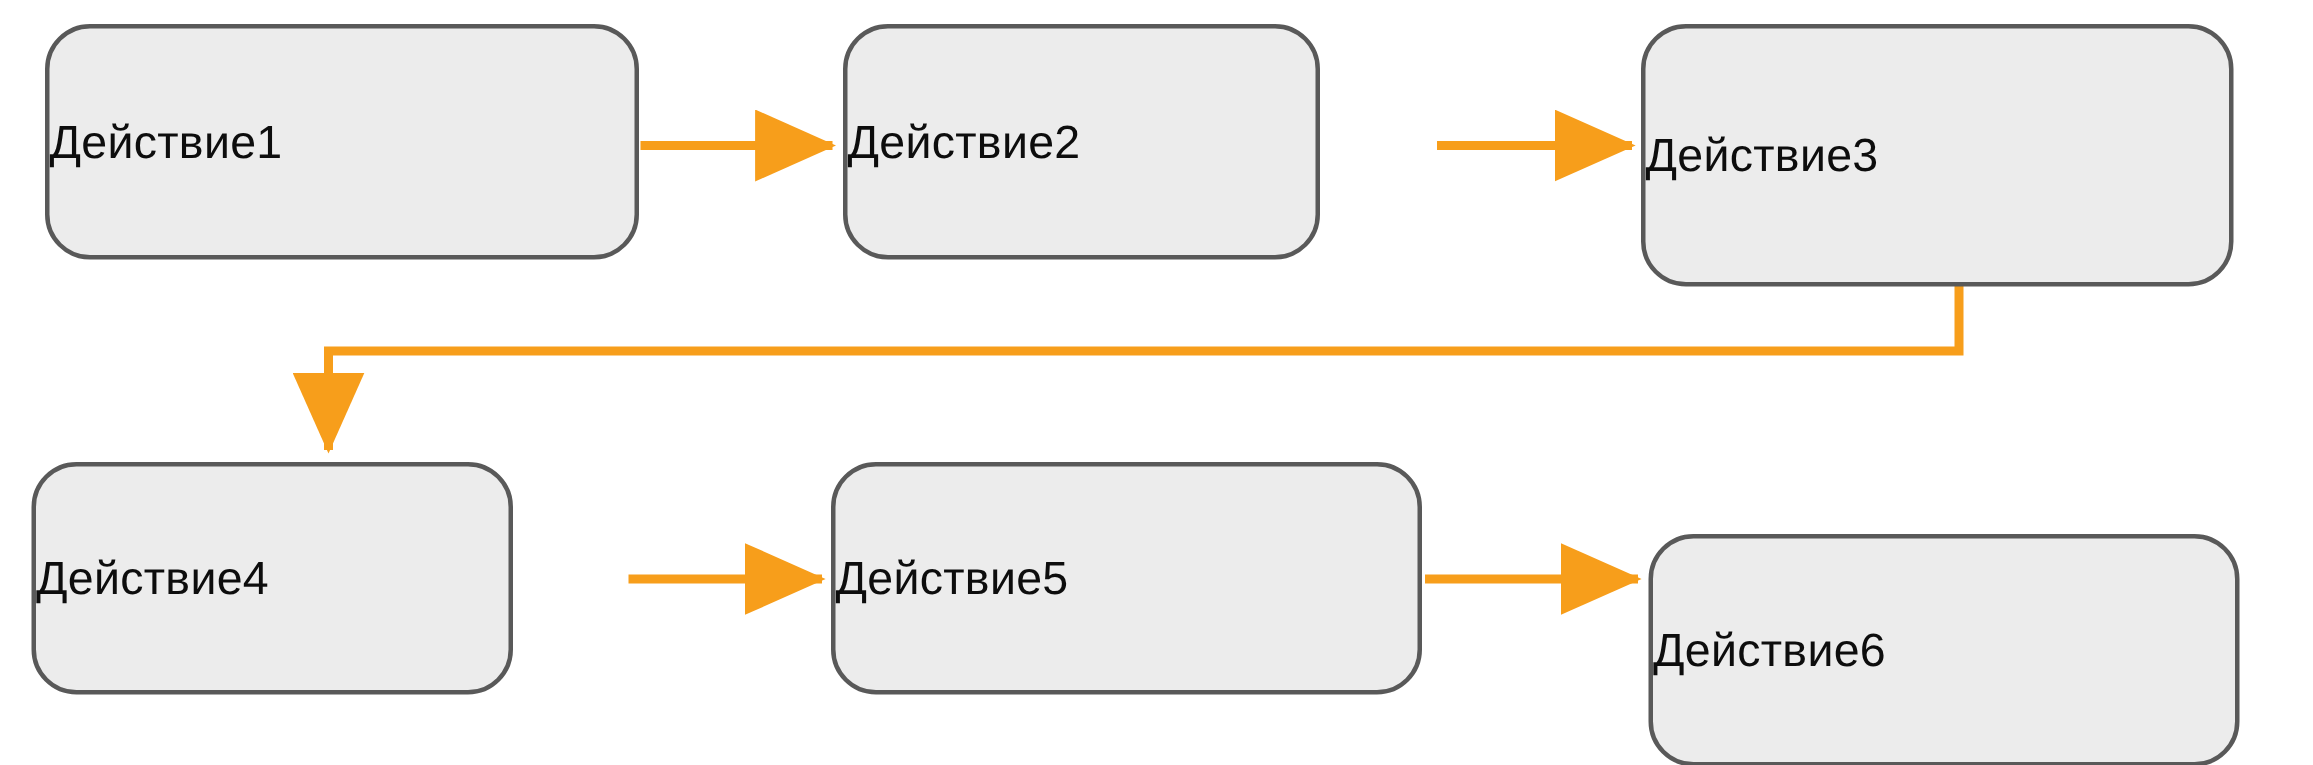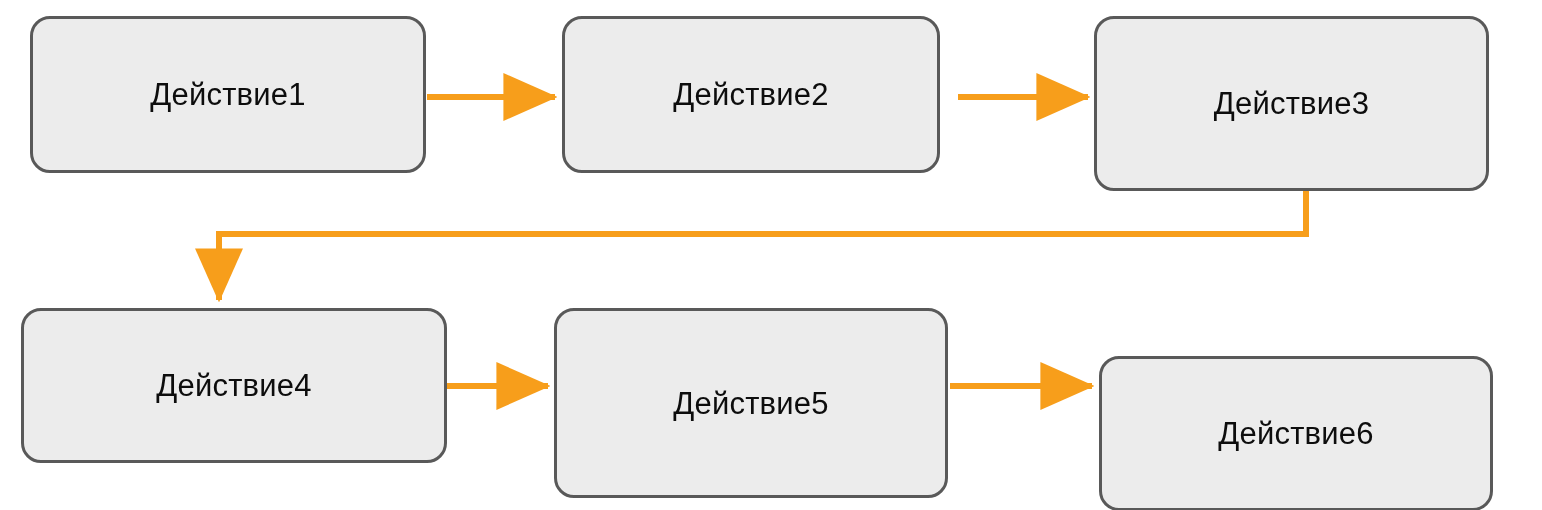--- a/index.html
+++ b/index.html
@@ -15,24 +15,23 @@
     width: 1542px;
     height: 510px;
     background: #ffffff;
     overflow: hidden;
   }
   .node {
     position: absolute;
     box-sizing: border-box;
     background: #ECECEC;
     border: 3px solid #595959;
-    border-radius: 20px;
+    border-radius: 30px;
     display: flex;
     align-items: center;
-    justify-content: center;
   }
   .node-label {
     font-family: "Liberation Sans", "DejaVu Sans", sans-serif;
     font-size: 31px;
     font-weight: 400;
     color: #0d0d0d;
     letter-spacing: 0.2px;
     white-space: nowrap;
     line-height: 1;
   }
@@ -65,33 +64,33 @@
 
     <line x1="419" y1="386" x2="548" y2="386" stroke="#F79E1B" stroke-width="6" marker-end="url(#arrowhead)"></line>
 
     <line x1="950" y1="386" x2="1092" y2="386" stroke="#F79E1B" stroke-width="6" marker-end="url(#arrowhead)"></line>
   </svg>
 
   <div class="node" style="left:30px; top:16px; width:396px; height:157px;">
     <span class="node-label">Действие1</span>
   </div>
 
-  <div class="node" style="left:562px; top:16px; width:378px; height:157px;">
+  <div class="node" style="left:562px; top:16px; width:318px; height:157px;">
     <span class="node-label">Действие2</span>
   </div>
 
   <div class="node" style="left:1094px; top:16px; width:395px; height:175px;">
     <span class="node-label">Действие3</span>
   </div>
 
-  <div class="node" style="left:21px; top:308px; width:426px; height:155px;">
+  <div class="node" style="left:21px; top:308px; width:321px; height:155px;">
     <span class="node-label">Действие4</span>
   </div>
 
-  <div class="node" style="left:554px; top:308px; width:394px; height:190px;">
+  <div class="node" style="left:554px; top:308px; width:394px; height:155px;">
     <span class="node-label">Действие5</span>
   </div>
 
   <div class="node" style="left:1099px; top:308px; width:394px; height:155px;margin-top:48px;">
     <span class="node-label">Действие6</span>
   </div>
 
 </div>
 
 </body></html>

